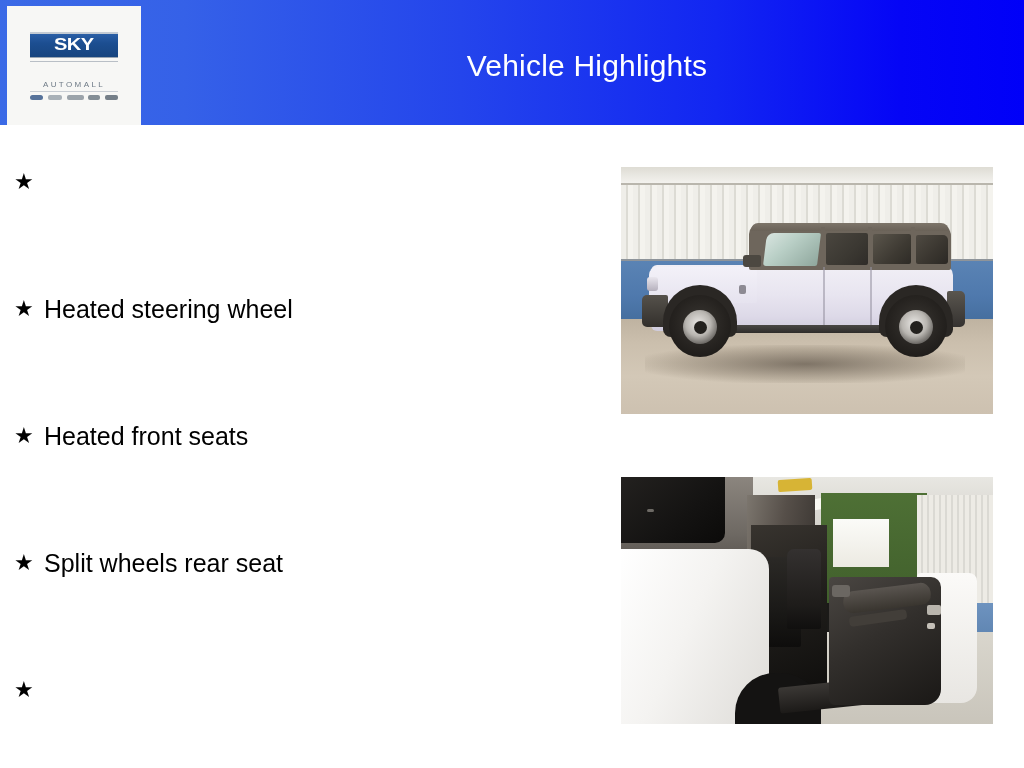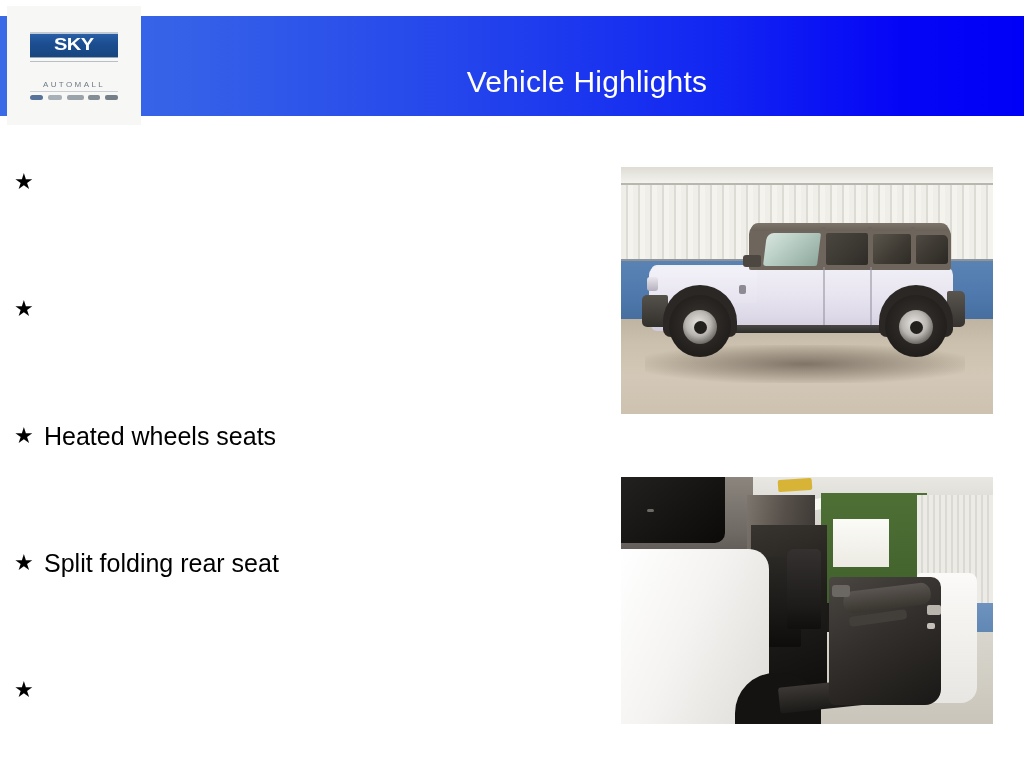--- a/index.html
+++ b/index.html
@@ -12,23 +12,23 @@
     background: #ffffff;
     font-family: "Liberation Sans", sans-serif;
     overflow: hidden;
     position: relative;
   }
 
   
   .header {
     position: absolute;
     left: 0;
-    top: 16px;
+    top: 0;
     width: 1024px;
-    height: 100px;
+    height: 125px;
     background: linear-gradient(to right, #3b6ae6 0%, #3561e8 18%, #2445ec 45%, #1226f2 70%, #0505f6 88%, #0000f8 100%);
     overflow: hidden;
   }
   .header-title {
     position: absolute;
     left: 150px;
     top: 0;
     width: 874px;
     height: 131px;
     display: flex;
@@ -444,30 +444,31 @@
 </div>
 
 <div class="bullets">
 
   <div class="bullet-row">
     <span class="bullet-star">★</span>
   </div>
 
   <div class="bullet-row">
     <span class="bullet-star">★</span>
+    <span class="bullet-text">Heated steering wheel</span>
   </div>
 
   <div class="bullet-row">
     <span class="bullet-star">★</span>
-    <span class="bullet-text">Heated wheels seats</span>
+    <span class="bullet-text">Heated front seats</span>
   </div>
 
   <div class="bullet-row">
     <span class="bullet-star">★</span>
-    <span class="bullet-text">Split folding rear seat</span>
+    <span class="bullet-text">Split wheels rear seat</span>
   </div>
 
   <div class="bullet-row">
     <span class="bullet-star">★</span>
   </div>
 
 </div>
 
 <div class="photo" id="photo-exterior" title="White Ford Bronco four-door, driver side profile, parked in showroom">
   <div class="ph-layer ex-wall"></div>

